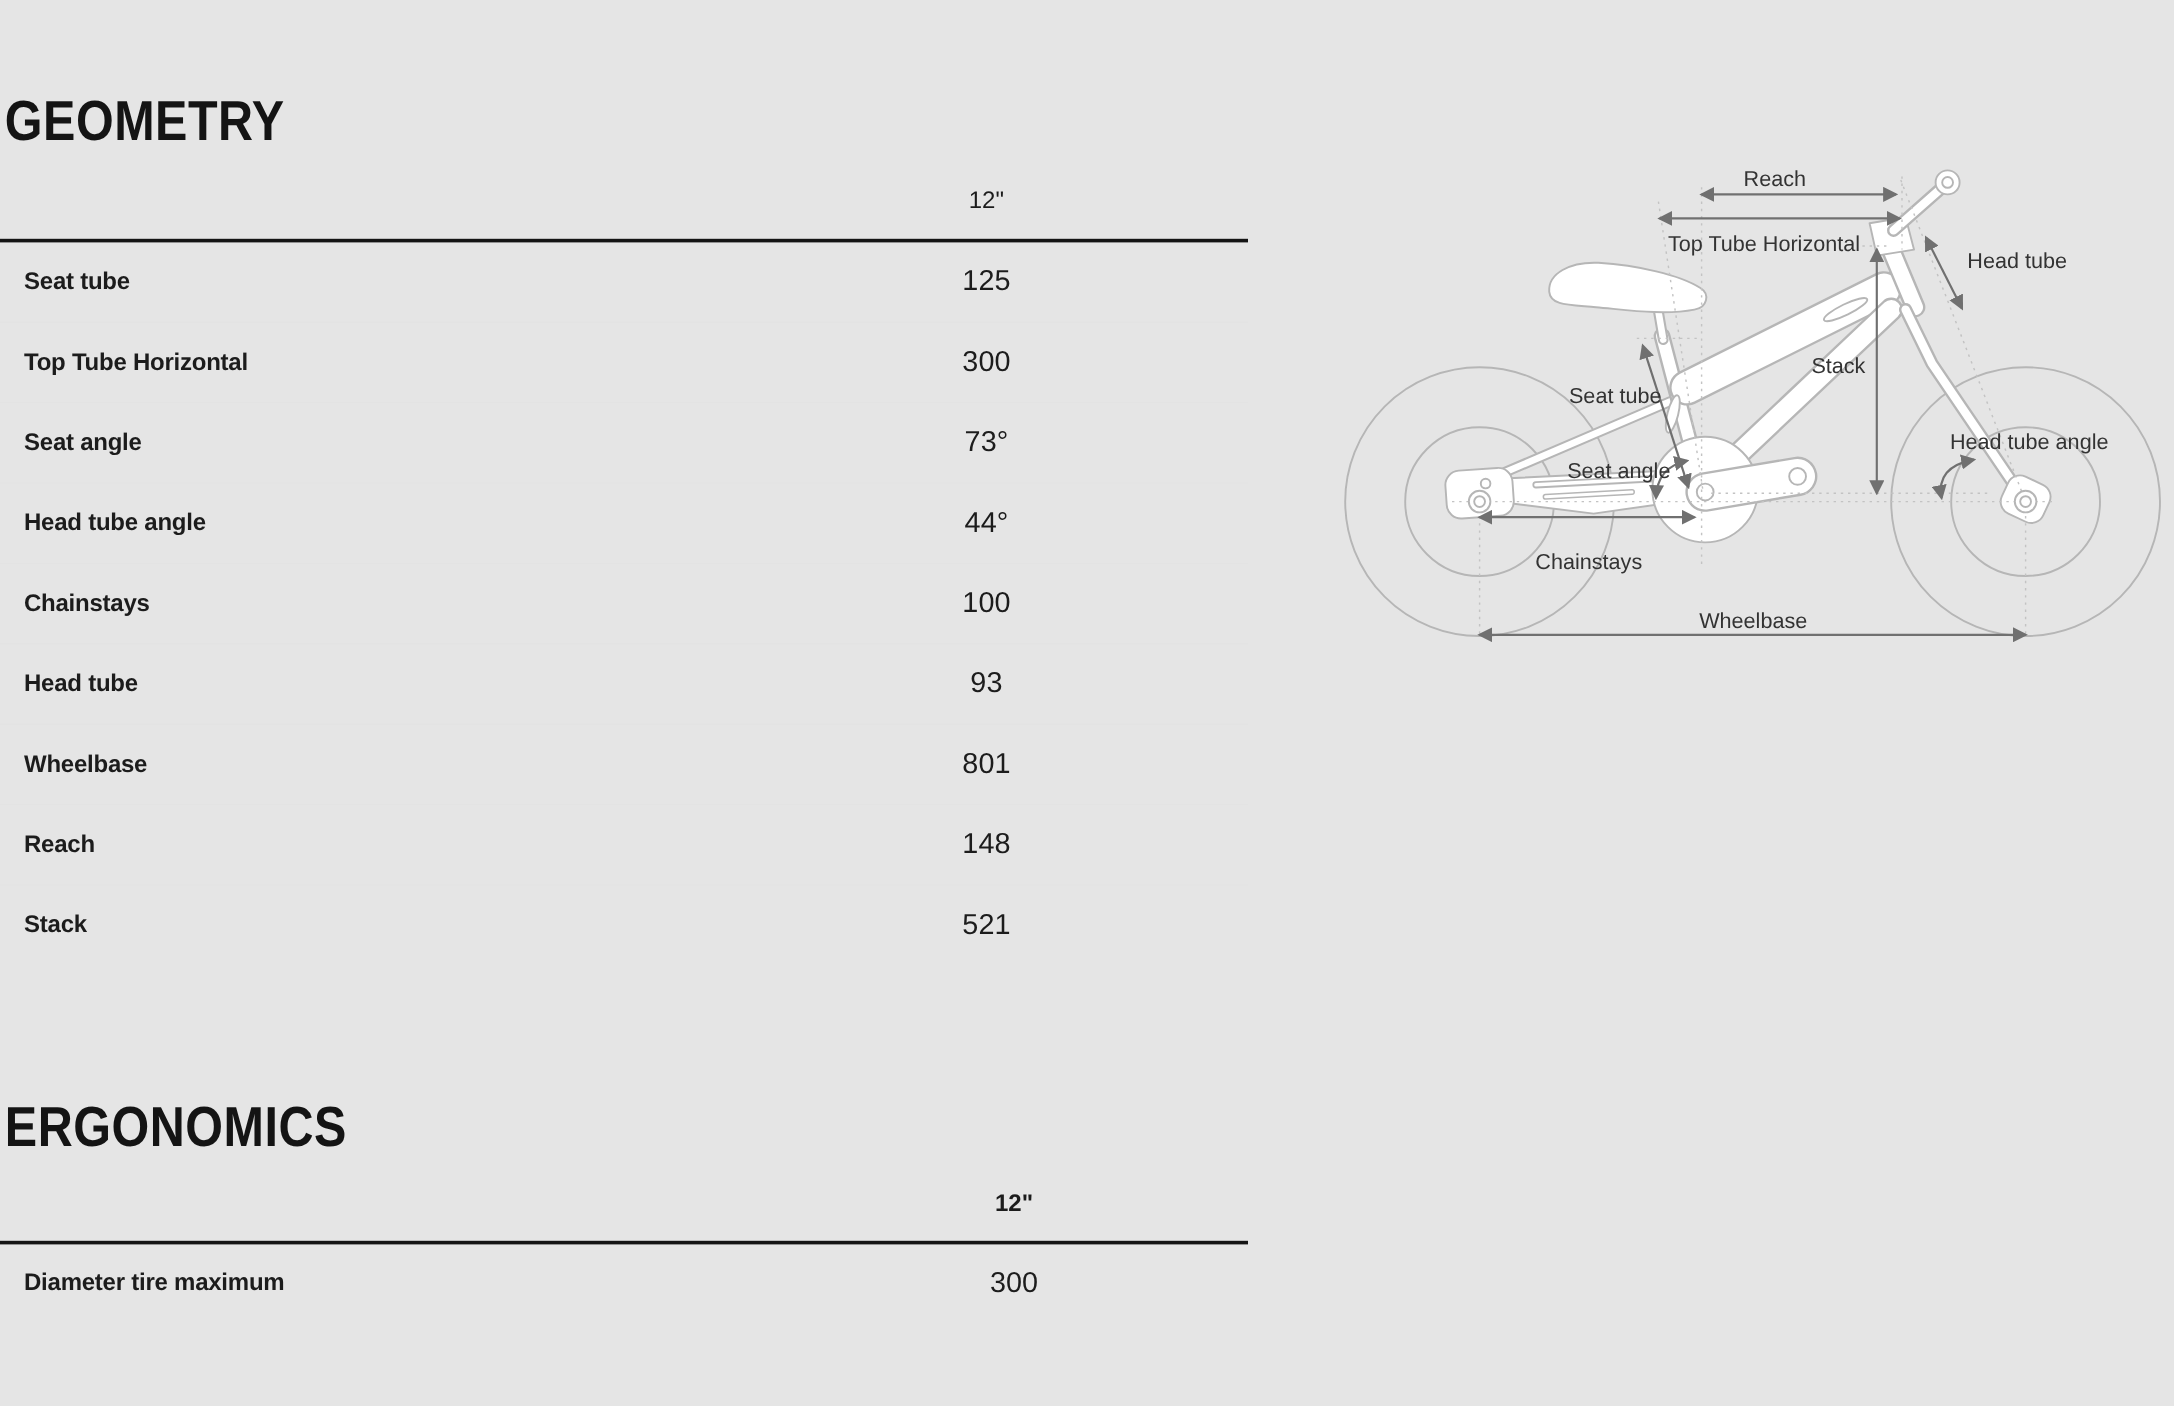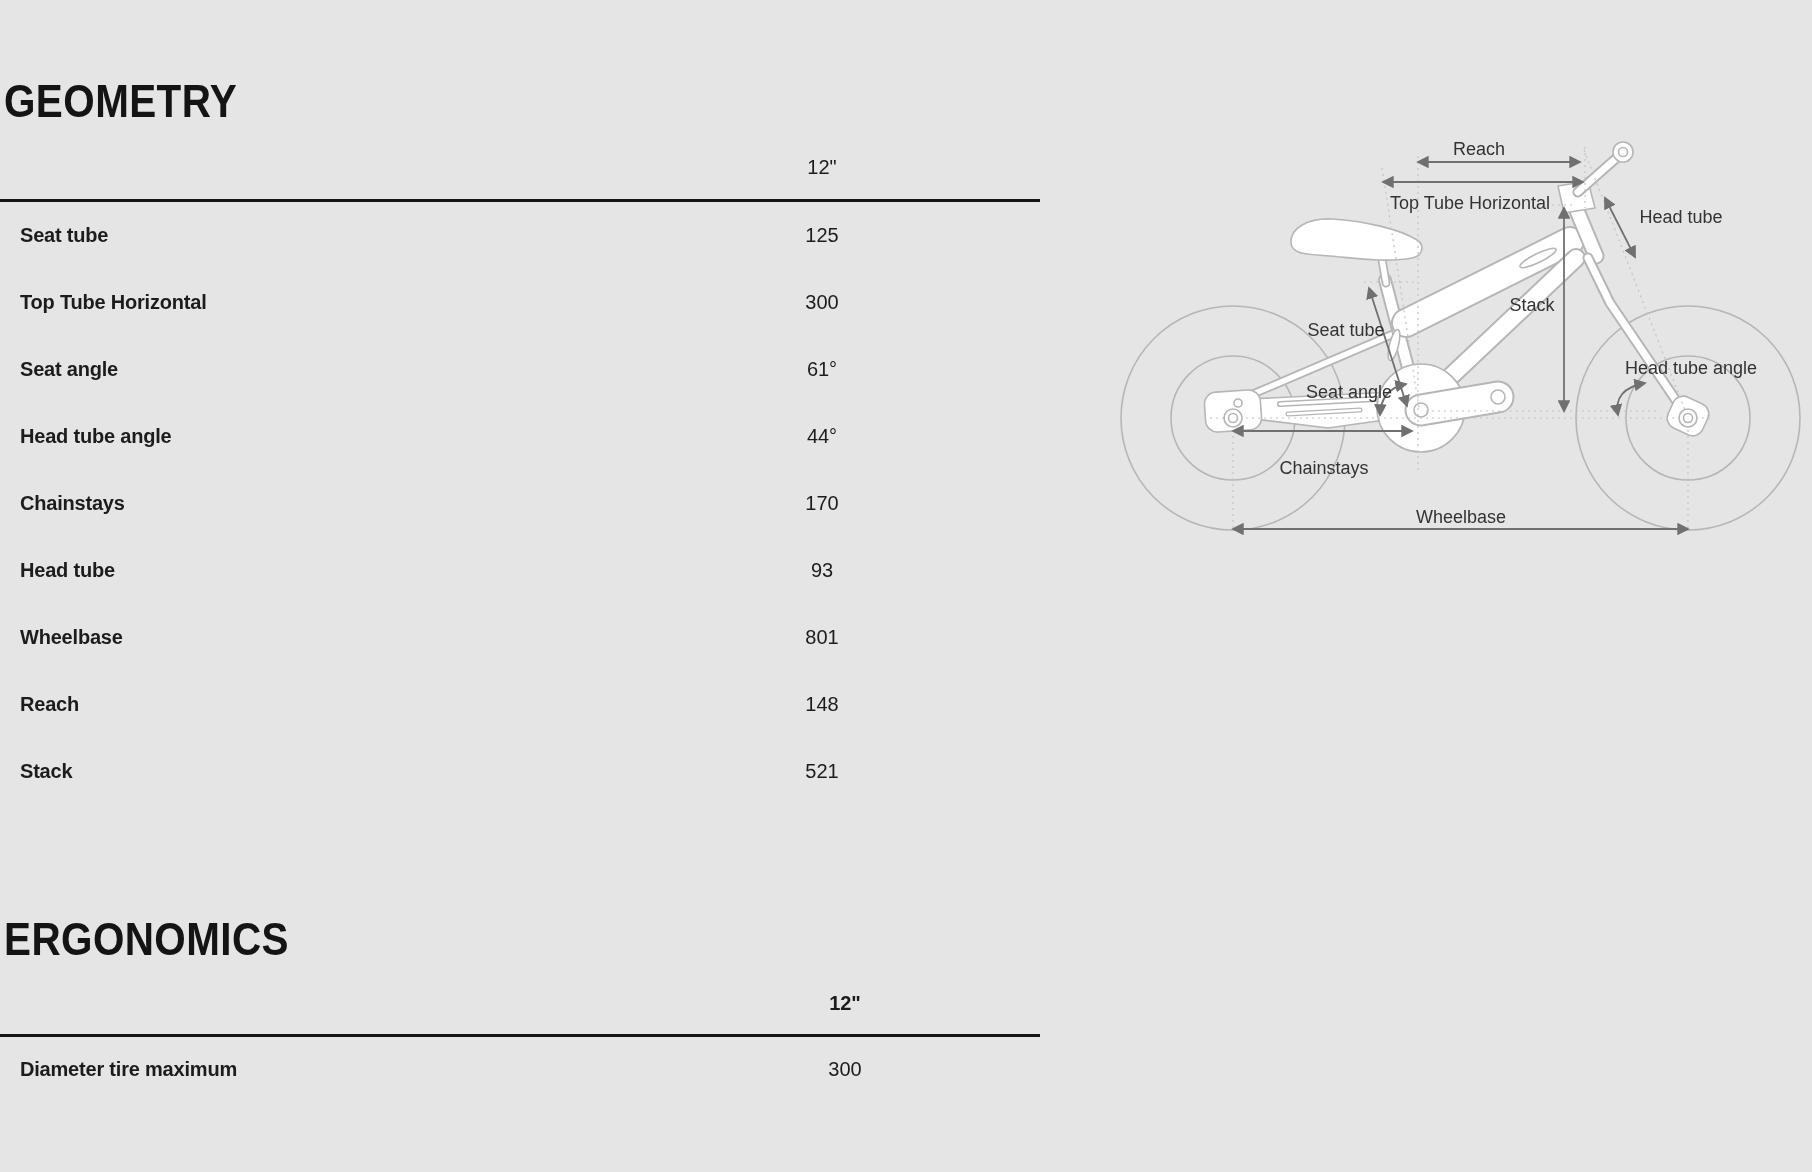--- a/index.html
+++ b/index.html
@@ -27,21 +27,21 @@
   #geometry-table .hcell-label{width:604px;}
   #geometry-table .hcell-size{width:436px;font-weight:400;}
   #ergonomics-table .hcell-label{width:650px;}
   #ergonomics-table .hcell-size{width:390px;font-weight:700;}
 
   .row{display:flex;align-items:center;border-bottom:1px solid #e3e3e3;}
   #geometry-table .row{height:66px;}
   #ergonomics-table .row{height:65px;}
   .row:last-child{border-bottom:none;}
   .cell-label{box-sizing:border-box;padding-left:20px;font-weight:700;font-size:20px;letter-spacing:-0.2px;}
-  .cell-value{text-align:center;font-size:20px;font-weight:400;}
+  .cell-value{text-align:center;font-size:24px;font-weight:400;}
   #geometry-table .cell-label{width:604px;}
   #geometry-table .cell-value{width:436px;}
   #ergonomics-table .cell-label{width:650px;}
   #ergonomics-table .cell-value{width:390px;}
 
   #bike-diagram{position:absolute;left:1118px;top:108px;width:700px;height:460px;}
 
   
   .bk{stroke:#b6b6b6;fill:none;stroke-width:1.6;}
   .bkf{stroke:#b6b6b6;fill:#ffffff;stroke-width:1.6;stroke-linejoin:round;}
@@ -67,29 +67,29 @@
         <div class="row">
           <div class="cell-label">Seat tube</div>
           <div class="cell-value">125</div>
         </div>
         <div class="row">
           <div class="cell-label">Top Tube Horizontal</div>
           <div class="cell-value">300</div>
         </div>
         <div class="row">
           <div class="cell-label">Seat angle</div>
-          <div class="cell-value">61°</div>
+          <div class="cell-value">73°</div>
         </div>
         <div class="row">
           <div class="cell-label">Head tube angle</div>
           <div class="cell-value">44°</div>
         </div>
         <div class="row">
           <div class="cell-label">Chainstays</div>
-          <div class="cell-value">170</div>
+          <div class="cell-value">100</div>
         </div>
         <div class="row">
           <div class="cell-label">Head tube</div>
           <div class="cell-value">93</div>
         </div>
         <div class="row">
           <div class="cell-label">Wheelbase</div>
           <div class="cell-value">801</div>
         </div>
         <div class="row">

